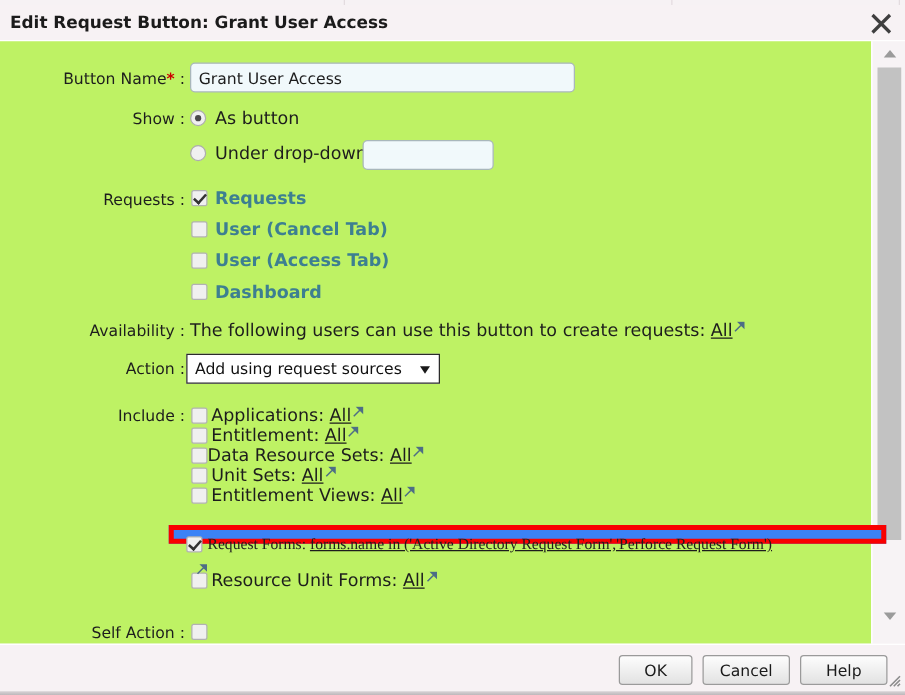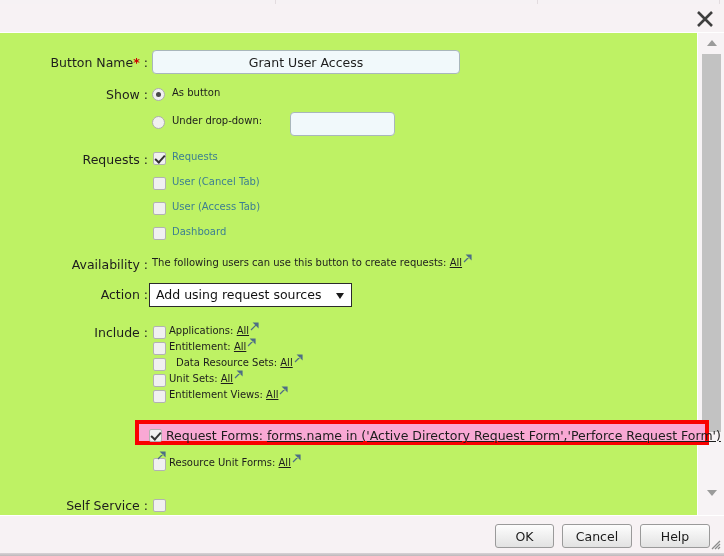--- a/index.html
+++ b/index.html
@@ -174,25 +174,25 @@
     position: absolute;
     left: 3px; top: 0px;
     width: 4px; height: 8px;
     border: solid #333333;
     border-width: 0 2px 2px 0;
     transform: rotate(42deg);
   }
 
   .itemlabel {
     position: absolute;
-    font-size: 10px;
+    font-size: 14px;
     white-space: nowrap;
     color: #1d1d1d;
   }
-  .itemlabel.link { color: #3d7f91; cursor: pointer; }
+  .itemlabel.link { color: #3d7f91; cursor: pointer; font-weight: bold; }
 
   
   .alllink {
     text-decoration: underline;
     color: #1d1d1d;
     cursor: pointer;
   }
   .extarrow {
     display: inline-block;
     width: 9px; height: 9px;
@@ -224,25 +224,26 @@
     width: 0; height: 0;
     border-left: 4px solid transparent;
     border-right: 4px solid transparent;
     border-top: 6px solid #1a1a1a;
   }
 
   
   #highlight {
     position: absolute;
     left: 135px; top: 420px;
-    width: 574px; height: 25px;
+    width: 574px; height: 15px;
     border: 4px solid #f90000;
-    background: #f9a8d4;
+    background: #3b82f6;
     box-sizing: border-box;
     z-index: 5;
+    font-family: Liberation Serif, serif;
   }
 
   .stray-arrow {
     position: absolute;
     left: 157px; top: 449px;
     width: 9px; height: 9px;
   }
 
   
   #footer {
@@ -288,32 +289,33 @@
 
 <div id="dialog">
 
   <div id="top-strip">
     <div class="seam" style="left:275px"></div>
     <div class="seam" style="left:537px"></div>
     <div class="seam" style="left:719px"></div>
   </div>
 
   <div id="titlebar">
+    <div id="title-text">Edit Request Button: Grant User Access</div>
     <div id="close-btn">
       <svg width="22" height="22" viewBox="0 0 22 22">
         <path d="M4 4 L18 18 M18 4 L4 18" stroke="#3f3f3f" stroke-width="2.6" stroke-linecap="butt"></path>
       </svg>
     </div>
   </div>
 
   <div id="content">
 
     <div class="row" style="top:17px">
       <div class="lbl" style="left:0px; top:5px"><span>Button Name</span><span class="req-star">*</span> <span>:</span></div>
-      <input class="txt" style="left: 152px; top: 0px; width: 308px; height: 24px; text-align: center;" type="text" value="Grant User Access">
+      <input class="txt" style="left: 152px; top: 0px; width: 308px; height: 24px;" type="text" value="Grant User Access">
     </div>
 
     <div class="row" style="top:53px">
       <div class="lbl" style="left:0px; top:1px">Show :</div>
       <div class="radio on" style="left:152px; top:2px"></div>
       <div class="itemlabel" style="left:172px; top:1px">As button</div>
 
       <div class="radio" style="left:152px; top:30px"></div>
       <div class="itemlabel" style="left:172px; top:29px">Under drop-down:</div>
       <input class="txt" style="left: 290px; top: 26px; width: 105px; height: 24px;" type="text" value="">
@@ -366,21 +368,21 @@
 
       <div class="cbx" style="left:153px; top:17px"></div>
       <div class="itemlabel" style="left:169px; top:16px">
         <span>Entitlement:</span>
         <span class="alllink">All</span><span class="extarrow"><svg width="9" height="9" viewBox="0 0 9 9">
               <path d="M1 8 L8 1 M4 1 L8 1 L8 5 Z" stroke="#4e6e86" fill="#4e6e86" stroke-width="1.2"></path>
             </svg></span>
       </div>
 
       <div class="cbx" style="left:153px; top:33px"></div>
-      <div class="itemlabel" style="left:176px; top:32px">
+      <div class="itemlabel" style="left:166px; top:32px">
         <span>Data Resource Sets:</span>
         <span class="alllink">All</span><span class="extarrow"><svg width="9" height="9" viewBox="0 0 9 9">
               <path d="M1 8 L8 1 M4 1 L8 1 L8 5 Z" stroke="#4e6e86" fill="#4e6e86" stroke-width="1.2"></path>
             </svg></span>
       </div>
 
       <div class="cbx" style="left:153px; top:49px"></div>
       <div class="itemlabel" style="left:169px; top:48px">
         <span>Unit Sets:</span>
         <span class="alllink">All</span><span class="extarrow"><svg width="9" height="9" viewBox="0 0 9 9">
@@ -399,21 +401,21 @@
       <div class="cbx" style="left:153px; top:133px"></div>
       <div class="itemlabel" style="left:169px; top:132px">
         <span>Resource Unit Forms:</span>
         <span class="alllink">All</span><span class="extarrow"><svg width="9" height="9" viewBox="0 0 9 9">
               <path d="M1 8 L8 1 M4 1 L8 1 L8 5 Z" stroke="#4e6e86" fill="#4e6e86" stroke-width="1.2"></path>
             </svg></span>
       </div>
     </div>
 
     <div class="row" style="top:465px">
-      <div class="lbl" style="left:0px; top:0px">Self Service :</div>
+      <div class="lbl" style="left:0px; top:0px">Self Action :</div>
       <div class="cbx" style="left:153px; top:1px"></div>
     </div>
 
   </div>
 
   <div class="stray-arrow">
     <svg width="9" height="9" viewBox="0 0 9 9">
         <path d="M1 8 L8 1 M4 1 L8 1 L8 5 Z" stroke="#4e6e86" fill="#4e6e86" stroke-width="1.2"></path>
       </svg>
   </div>

